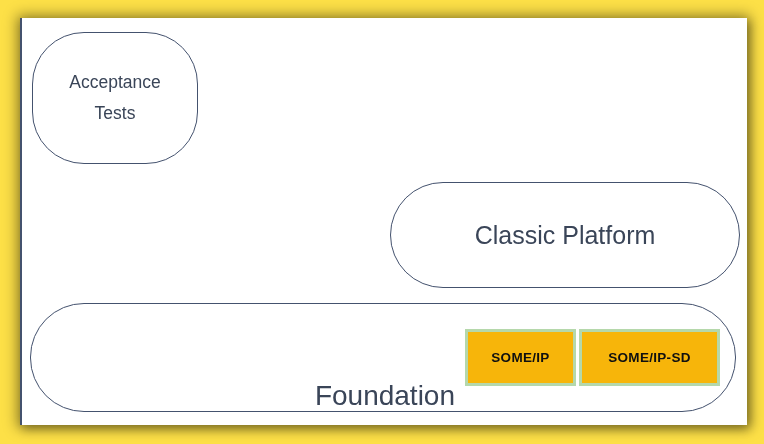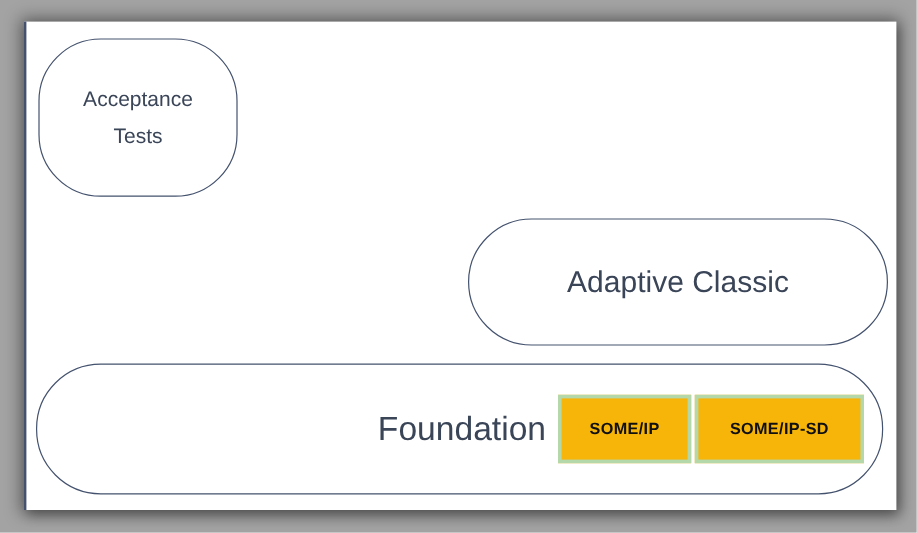--- a/index.html
+++ b/index.html
@@ -1,19 +1,19 @@
 <!DOCTYPE html>
 <html style="--line: #44526e; --text: #3a4558; --module-fill: #f7b50a; --module-border: #b5d8ab;"><head>
 <meta charset="utf-8">
 <style>
   html,body{margin:0;padding:0;background:#ffffff;}
   .stage{
     position:relative;
     width:764px;height:444px;
-    background:#a3a3a3;
+    background:#fde047;
     overflow:hidden;
     font-family:"Liberation Sans","DejaVu Sans",sans-serif;
   }
   .panel{
     position:absolute;
     left:20px;top:18px;
     width:727px;height:407px;
     background:#ffffff;
     border-left:2px solid var(--line,#44526e);
     box-shadow:0 0 13px 3px rgba(0,0,0,0.40), 3px 4px 9px rgba(0,0,0,0.28);
@@ -40,21 +40,21 @@
     font-size:25px;
   }
   .foundation{
     left:8px;top:285px;
     width:706px;height:109px;
     border-radius:54px;
   }
   .foundation-label{
     position:absolute;
     right:292px;top:285px;height:109px;
-    display:flex;align-items:center;
+    display:flex;align-items:flex-end;
     font-size:28px;
     color:var(--text,#3a4558);
     white-space:nowrap;
   }
   .module{
     position:absolute;
     top:311px;height:57px;
     background:var(--module-fill,#f7b50a);
     border:3px solid var(--module-border,#b5d8ab);
     box-sizing:border-box;
@@ -76,21 +76,21 @@
 <div class="stage">
   <div class="panel">
 
     <div class="shape bubble bubble-1">
       <span>Acceptance Tests</span>
     </div>
 
 
 
     <div class="shape pill pill-adaptive">
-      <span>Adaptive Classic</span>
+      <span>Classic Platform</span>
     </div>
 
     <div class="shape foundation"></div>
 
     <div class="foundation-label">
       <span>Foundation</span>
     </div>
 
     <div class="module module-someip">
       <span>SOME/IP</span>

